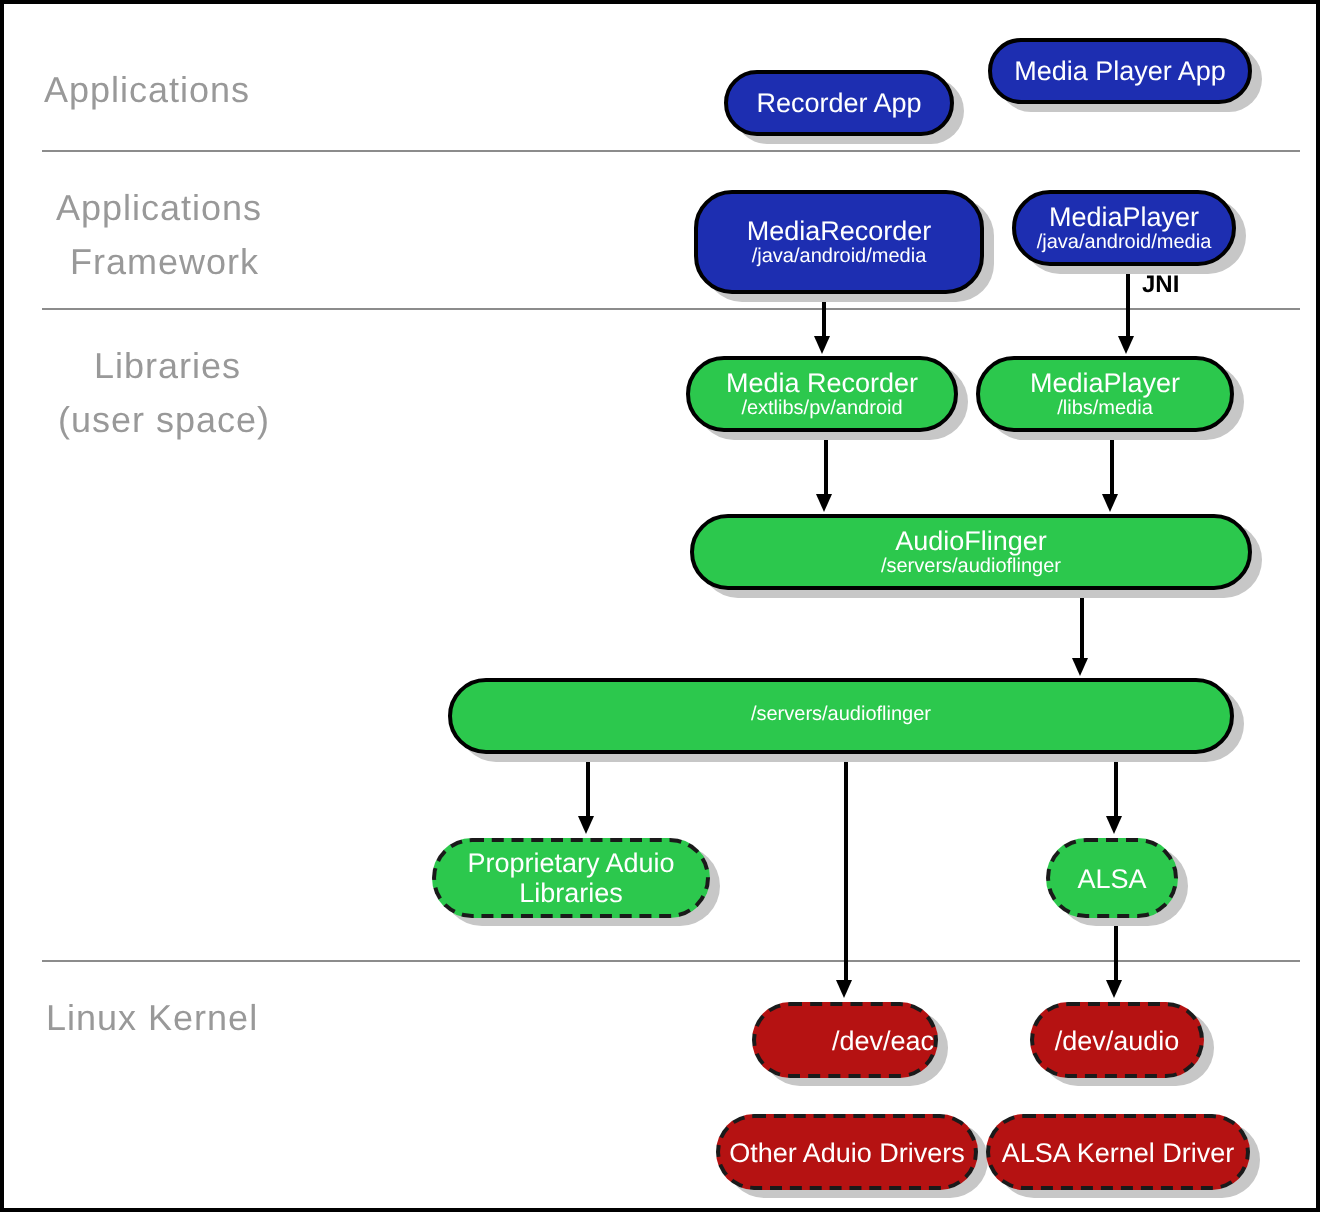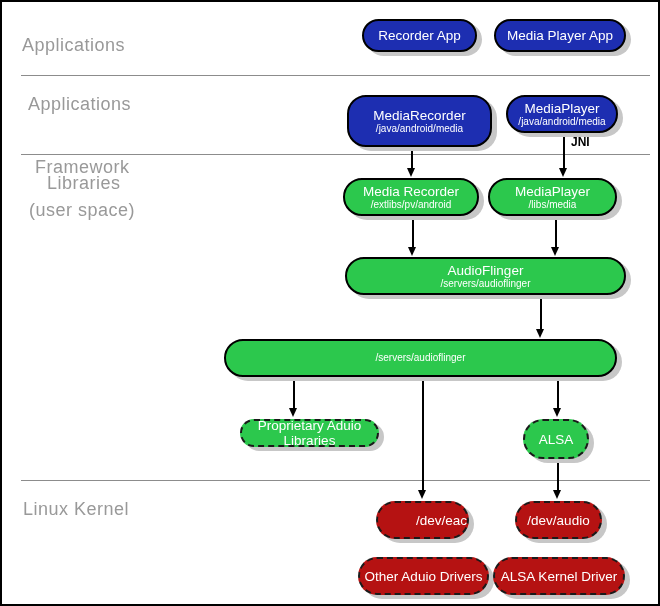--- a/index.html
+++ b/index.html
@@ -33,21 +33,21 @@
   }
   .arrow-label { position:absolute; font-size:12px; font-weight:bold; color:#000; white-space:nowrap; }
 </style>
 </head>
 <body>
 
 <div id="canvas">
   <div id="labels-layer">
       <div class="section-label" style="left: 20px; top: 30px;">Applications</div>
       <div class="section-label" style="left: 26px; top: 89px;">Applications</div>
-      <div class="section-label" style="left: 33px; top: 116px; margin-top: 36px;">Framework</div>
+      <div class="section-label" style="left: 33px; top: 116px;">Framework</div>
       <div class="section-label" style="left: 45px; top: 168px;">Libraries</div>
       <div class="section-label" style="left: 27px; top: 195px;">(user space)</div>
       <div class="section-label" style="left: 21px; top: 494px;">Linux Kernel</div>
     </div>
   <div id="dividers-layer">
       <div class="divider" style="top: 73px;"></div>
       <div class="divider" style="top: 152px;"></div>
       <div class="divider" style="top: 478px;"></div>
     </div>
   <div id="arrows-layer">
@@ -66,21 +66,21 @@
       <div class="vline" style="left: 291px; top: 376px; height: 32px;"></div>
       <div class="ahead" style="left: 287.2px; top: 406px;"></div>
       <div class="vline" style="left: 420px; top: 376px; height: 114px;"></div>
       <div class="ahead" style="left: 416.2px; top: 488px;"></div>
       <div class="vline" style="left: 555px; top: 376px; height: 32px;"></div>
       <div class="ahead" style="left: 551.2px; top: 406px;"></div>
       <div class="vline" style="left: 555px; top: 458px; height: 32px;"></div>
       <div class="ahead" style="left: 551.2px; top: 488px;"></div>
     </div>
   <div id="nodes-layer">
-      <div class="pill blue solid" style="left: 360px; top: 17px; width: 115px; height: 33px; border-radius: 16.5px;">
+      <div class="pill blue solid" style="left: 360px; top: 33px; width: 115px; height: 33px; border-radius: 16.5px;">
         <div class="pill-title">Recorder App</div>
       </div>
       <div class="pill blue solid" style="left: 492px; top: 17px; width: 132px; height: 33px; border-radius: 16.5px;">
         <div class="pill-title">Media Player App</div>
       </div>
       <div class="pill blue solid" style="left: 345px; top: 93px; width: 145px; height: 52px; border-radius: 19px; text-align: right;">
         <div class="pill-title">MediaRecorder</div>
         <div class="pill-sub">/java/android/media</div>
       </div>
       <div class="pill blue solid" style="left: 504px; top: 93px; width: 112px; height: 38px; border-radius: 19px;">
@@ -95,21 +95,21 @@
         <div class="pill-title">MediaPlayer</div>
         <div class="pill-sub">/libs/media</div>
       </div>
       <div class="pill green solid" style="left: 343px; top: 255px; width: 281px; height: 38px; border-radius: 19px;">
         <div class="pill-title">AudioFlinger</div>
         <div class="pill-sub">/servers/audioflinger</div>
       </div>
       <div class="pill green solid" style="left: 222px; top: 337px; width: 393px; height: 38px; border-radius: 19px;">
         <div class="pill-sub">/servers/audioflinger</div>
       </div>
-      <div class="pill green dashed" style="left: 238px; top: 417px; width: 139px; height: 28px; border-radius: 20px;">
+      <div class="pill green dashed" style="left: 214px; top: 417px; width: 139px; height: 40px; border-radius: 20px;">
         <div class="pill-title">Proprietary Aduio</div>
         <div class="pill-title">Libraries</div>
       </div>
       <div class="pill green dashed" style="left: 521px; top: 417px; width: 66px; height: 40px; border-radius: 20px;">
         <div class="pill-title">ALSA</div>
       </div>
       <div class="pill red dashed" style="left: 374px; top: 499px; width: 93px; height: 38px; border-radius: 19px; align-items: flex-end;">
         <div class="pill-title">/dev/eac</div>
       </div>
       <div class="pill red dashed" style="left: 513px; top: 499px; width: 87px; height: 38px; border-radius: 19px;">

